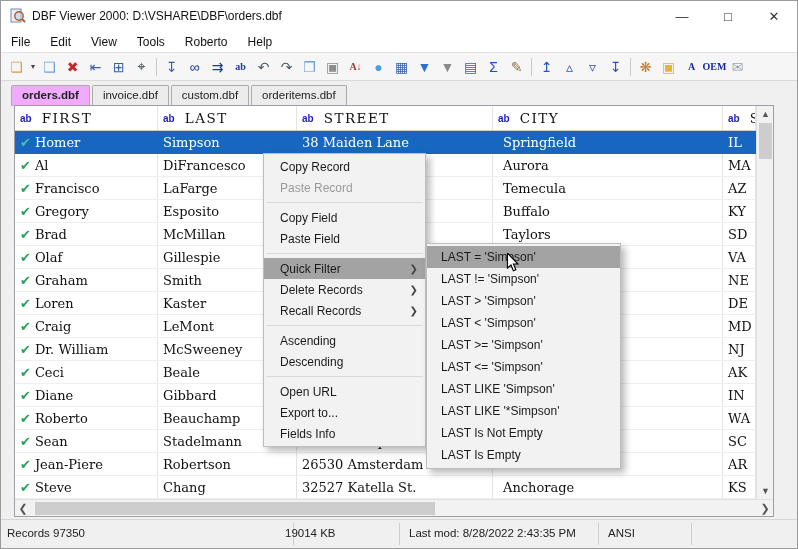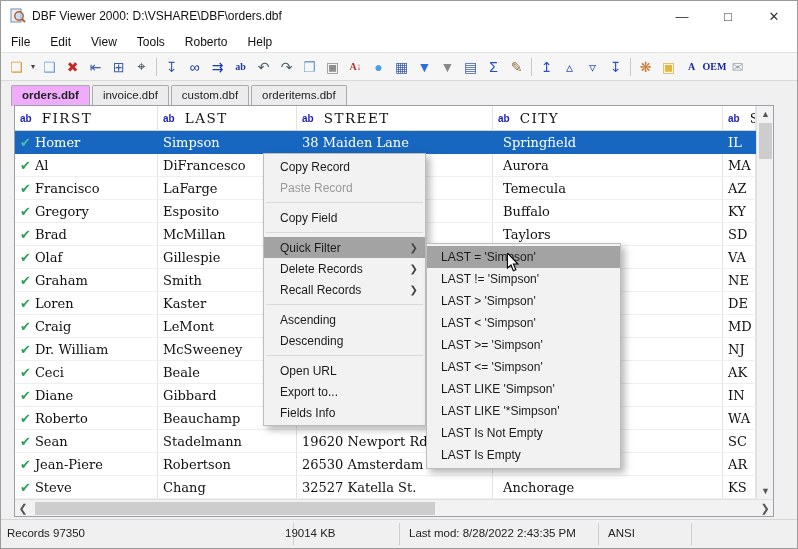--- a/index.html
+++ b/index.html
@@ -347,20 +347,23 @@
       <div class="mi">
         <span>Copy Record</span>
       </div>
       <div class="mi disabled">
         <span>Paste Record</span>
       </div>
       <div class="msep"></div>
       <div class="mi">
         <span>Copy Field</span>
       </div>
+      <div class="mi">
+        <span>Paste Field</span>
+      </div>
       <div class="msep"></div>
       <div class="mi hl">
         <span>Quick Filter</span>
         <span class="arrow">❯</span>
       </div>
       <div class="mi">
         <span>Delete Records</span>
         <span class="arrow">❯</span>
       </div>
       <div class="mi">

